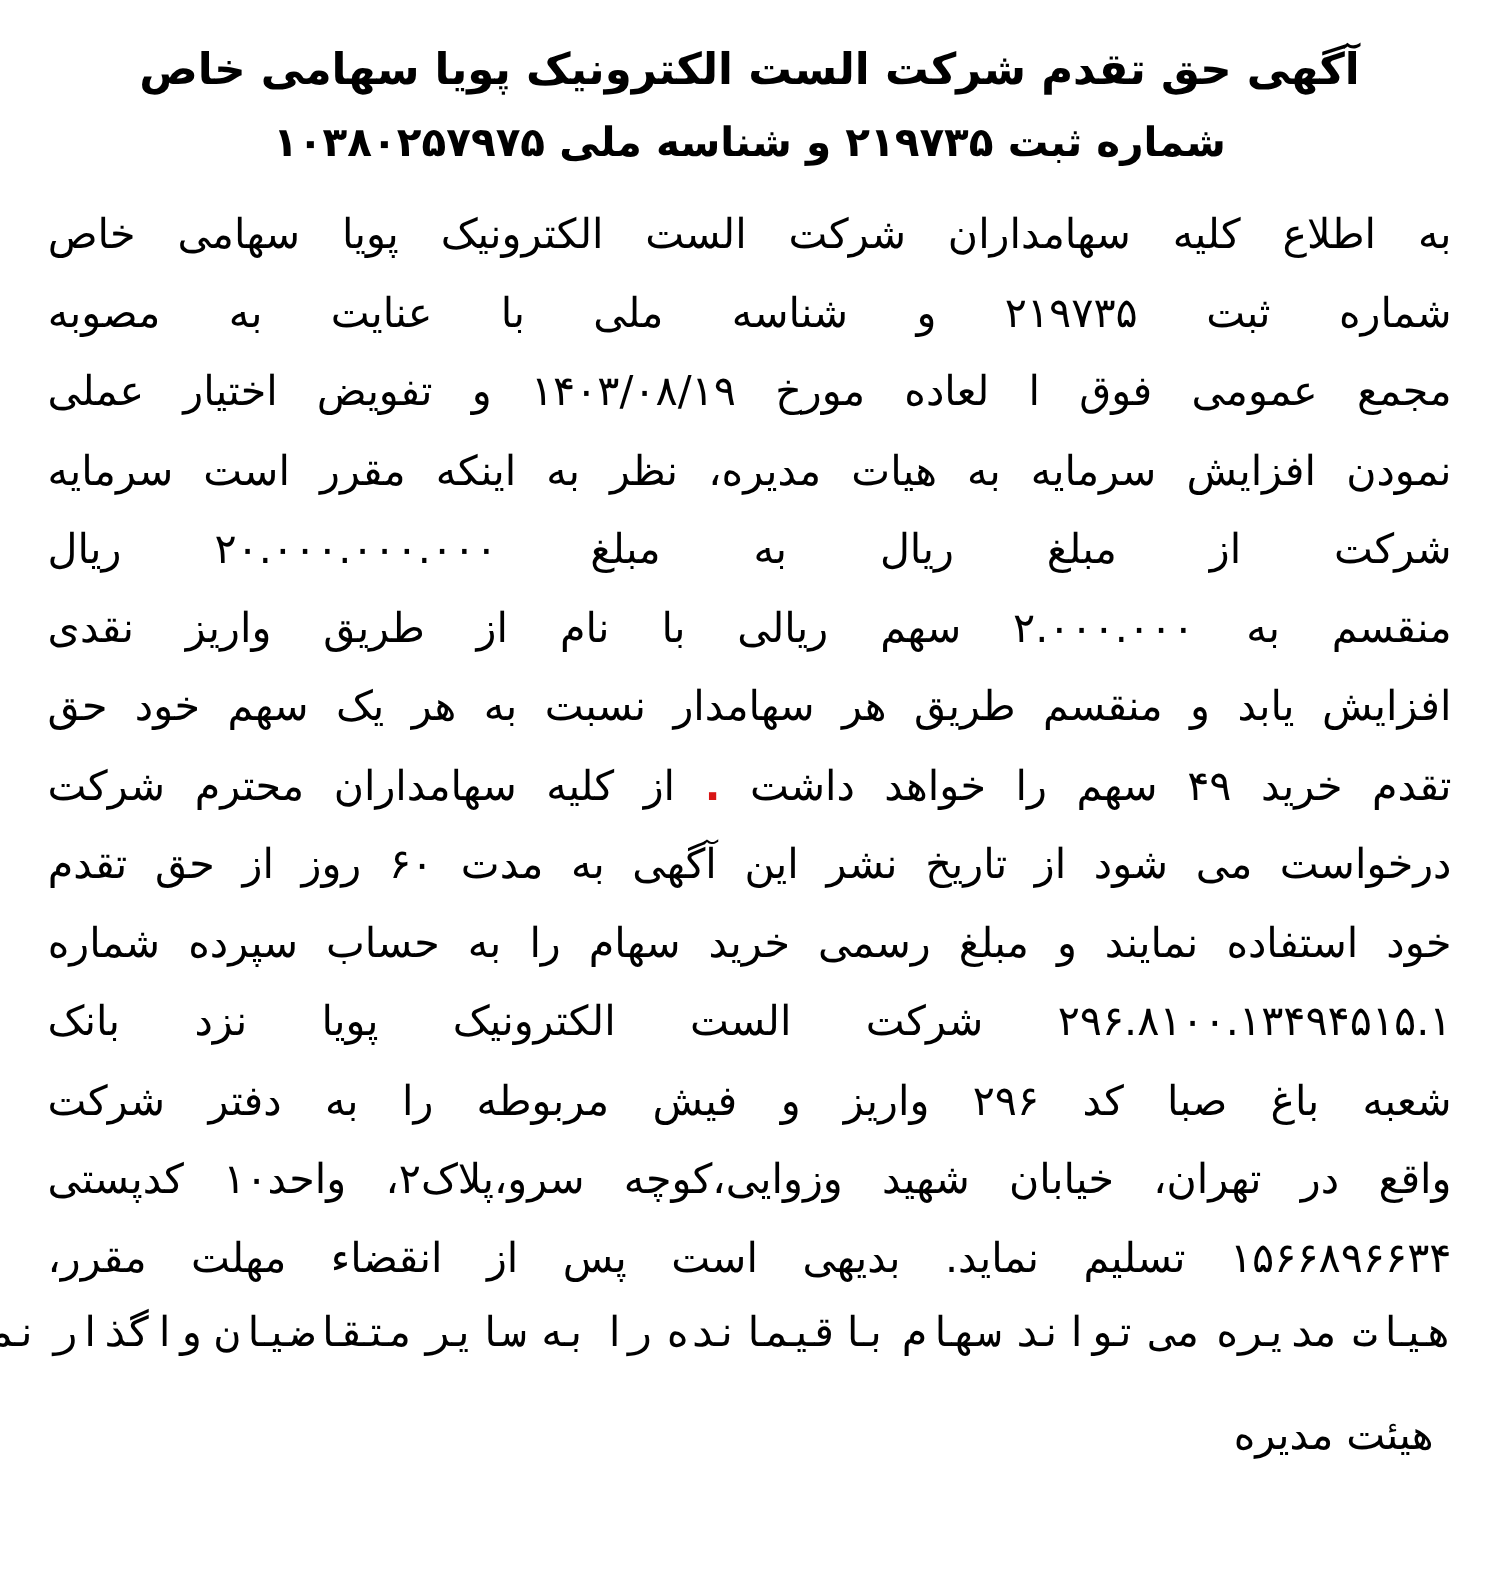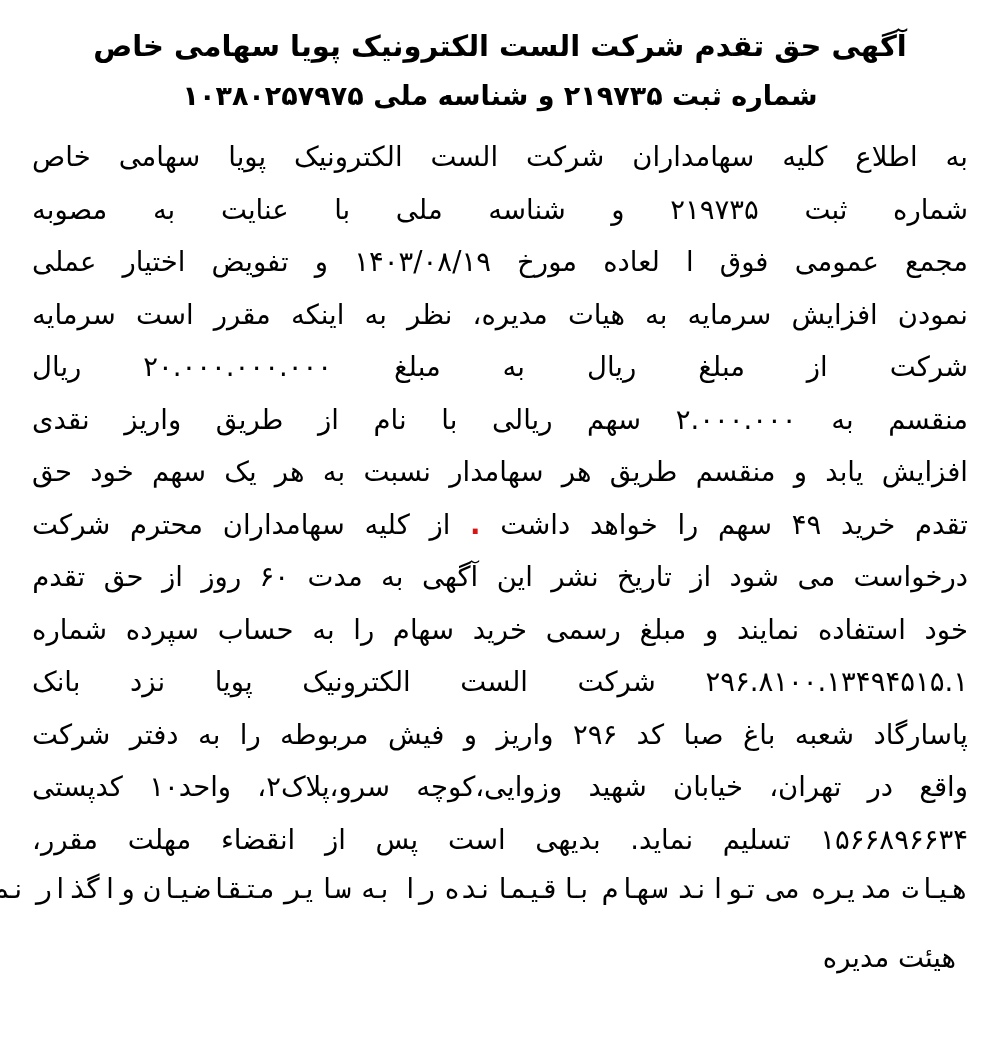--- a/index.html
+++ b/index.html
@@ -237,21 +237,20 @@
       <div class="body-line">
         <span class="w">۲۹۶.۸۱۰۰.۱۳۴۹۴۵۱۵.۱</span>
         <span class="w">شرکت</span>
         <span class="w">الست</span>
         <span class="w">الکترونیک</span>
         <span class="w">پویا</span>
         <span class="w">نزد</span>
         <span class="w">بانک</span>
       </div>
       <div class="body-line">
-        <span class="w">پاسارگاد</span>
         <span class="w">شعبه</span>
         <span class="w">باغ</span>
         <span class="w">صبا</span>
         <span class="w">کد</span>
         <span class="w">۲۹۶</span>
         <span class="w">واریز</span>
         <span class="w">و</span>
         <span class="w">فیش</span>
         <span class="w">مربوطه</span>
         <span class="w">را</span>

